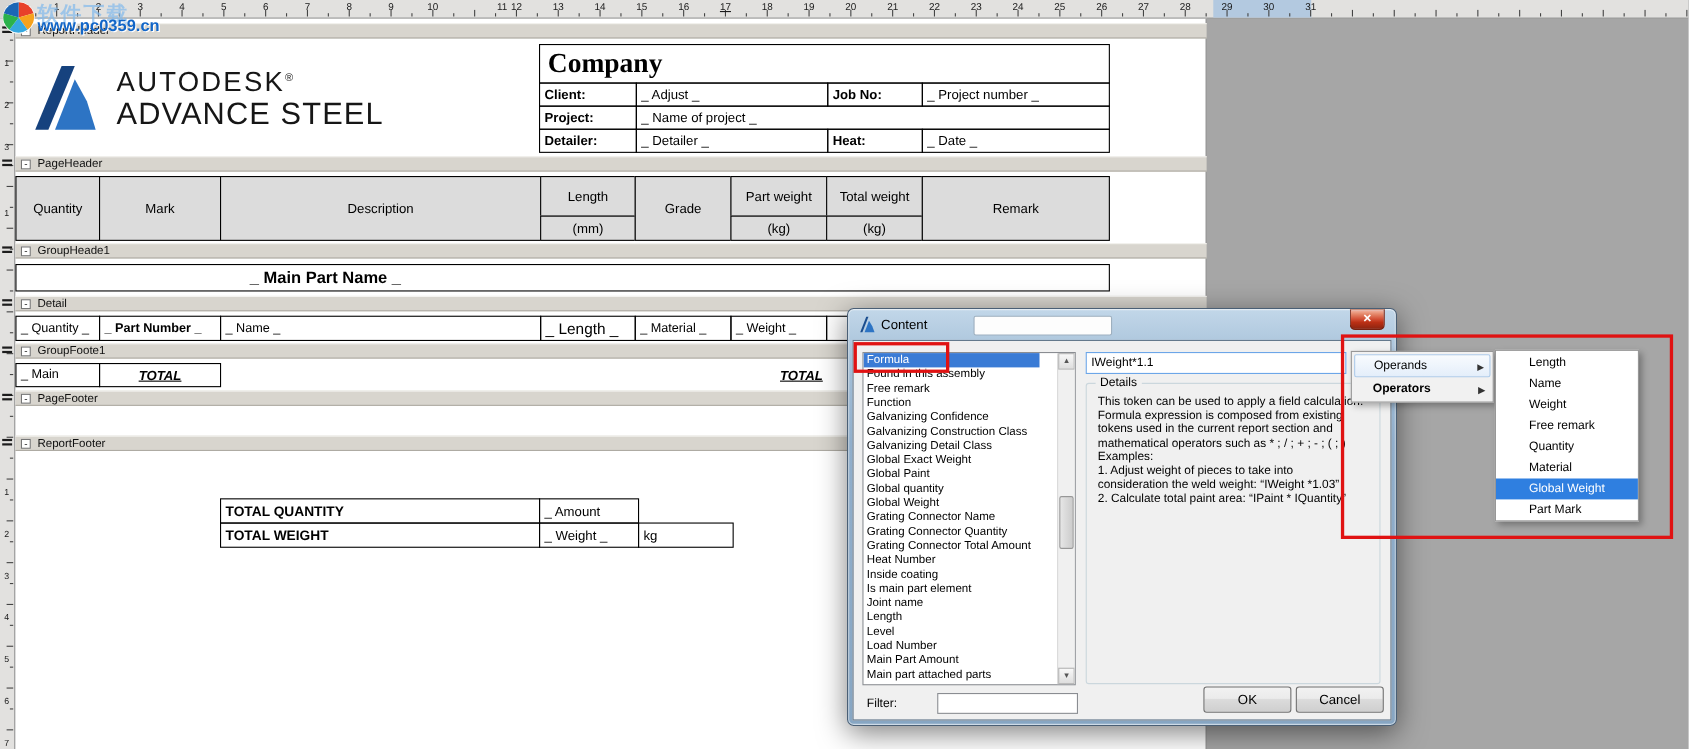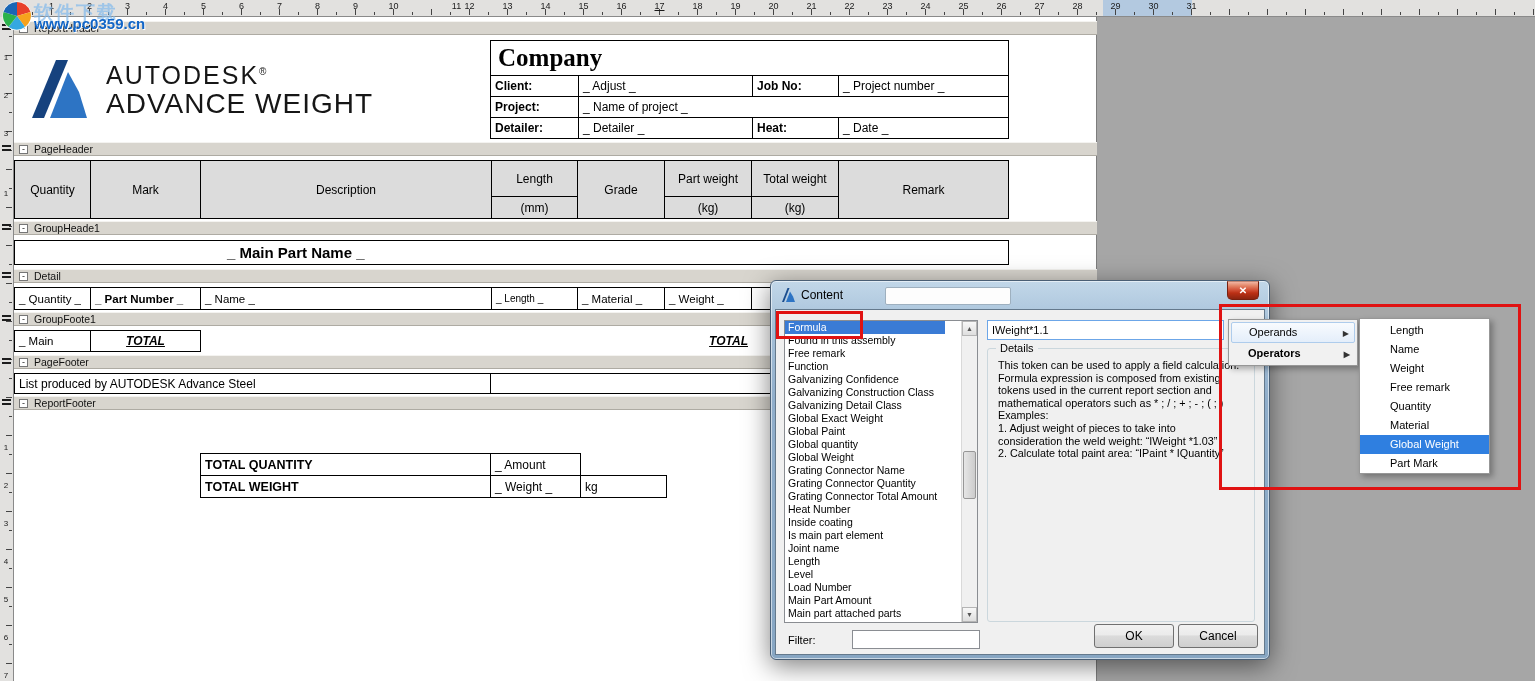--- a/index.html
+++ b/index.html
@@ -284,21 +284,21 @@
     </div>
   <div id="corner"></div>
 
   <div id="page">
 
     <svg id="logo-mark" viewBox="0 0 64 62">
       <polygon points="2,60 26,2 38,2 14,60" fill="#16427e"></polygon>
       <polygon points="20,60 38,14 49,34 57,60" fill="#2d74c4"></polygon>
     </svg>
     <div id="logo-brand"><span>AUTODESK</span><span id="logo-reg">®</span></div>
-    <div id="logo-product">ADVANCE WEIGHT</div>
+    <div id="logo-product">ADVANCE STEEL</div>
 
     <div id="company">
       <div class="cell" id="company-title">Company</div>
       <div class="cell left bold" style="left:0;top:35px;width:89px;height:22px">Client:</div>
       <div class="cell left" style="left:88px;top:35px;width:175px;height:22px">_ Adjust _</div>
       <div class="cell left bold" style="left:262px;top:35px;width:87px;height:22px">Job No:</div>
       <div class="cell left" style="left:348px;top:35px;width:171px;height:22px">_ Project number _</div>
       <div class="cell left bold" style="left:0;top:56px;width:89px;height:22px">Project:</div>
       <div class="cell left" style="left:88px;top:56px;width:431px;height:22px">_ Name of project _</div>
       <div class="cell left bold" style="left:0;top:77px;width:89px;height:22px">Detailer:</div>
@@ -320,36 +320,32 @@
         <div class="cell hdr center" style="left: 737px; width: 88px; top: 36px; height: 23px;">(kg)</div>
         <div class="cell hdr center" style="left: 824px; width: 171px; top: 0px; height: 59px;">Remark</div>
       </div>
 
     <div id="gh-row">_ Main Part Name _</div>
 
     <div id="detail-row">
         <div class="cell left" style="left: 0px; width: 77px; top: 0px; height: 23px; font-size: 11.5px;">_ Quantity _</div>
         <div class="cell left" style="left: 76px; width: 111px; top: 0px; height: 23px; font-size: 11.5px; font-weight: bold;">_ Part Number _</div>
         <div class="cell left" style="left: 186px; width: 292px; top: 0px; height: 23px; font-size: 11.5px;">_ Name _</div>
-        <div class="cell left" style="left: 477px; width: 87px; top: 0px; height: 23px; font-size: 10px;">_ Length _</div>
+        <div class="cell left" style="left: 477px; width: 87px; top: 0px; height: 23px; font-size: 14px;">_ Length _</div>
         <div class="cell left" style="left: 563px; width: 88px; top: 0px; height: 23px; font-size: 11.5px;">_ Material _</div>
         <div class="cell left" style="left: 650px; width: 88px; top: 0px; height: 23px; font-size: 11.5px;">_ Weight _</div>
         <div class="cell left" style="left: 737px; width: 258px; top: 0px; height: 23px; font-size: 11.5px;"></div>
       </div>
 
     <div id="gf-row">
       <div class="cell left" style="left:0;top:0;width:77px;height:22px;font-size:11.5px">_ Main</div>
       <div class="cell center total-style" style="left:76px;top:0;width:111px;height:22px">TOTAL</div>
       <div class="total-style" style="position:absolute;left:650px;top:0;width:87px;height:22px;text-align:right;line-height:22px;padding-right:3px">TOTAL</div>
     </div>
 
-    <div id="pf-row">
-      <div class="cell left" style="left:0;top:0;width:477px;height:21px">List produced by AUTODESK Advance Steel</div>
-      <div class="cell" style="left:476px;top:0;width:349px;height:21px"></div>
-    </div>
 
     <div id="totals">
       <div class="cell left bold13" style="left:0;top:0;width:291px;height:23px">TOTAL QUANTITY</div>
       <div class="cell left" style="left:290px;top:0;width:91px;height:23px">_ Amount</div>
       <div class="cell left bold13" style="left:0;top:22px;width:291px;height:23px">TOTAL WEIGHT</div>
       <div class="cell left" style="left:290px;top:22px;width:91px;height:23px">_ Weight _</div>
       <div class="cell left" style="left:380px;top:22px;width:87px;height:23px">kg</div>
     </div>
   <div class="section-bar" style="top: 4px;">
         <div class="collapse-box">-</div>

